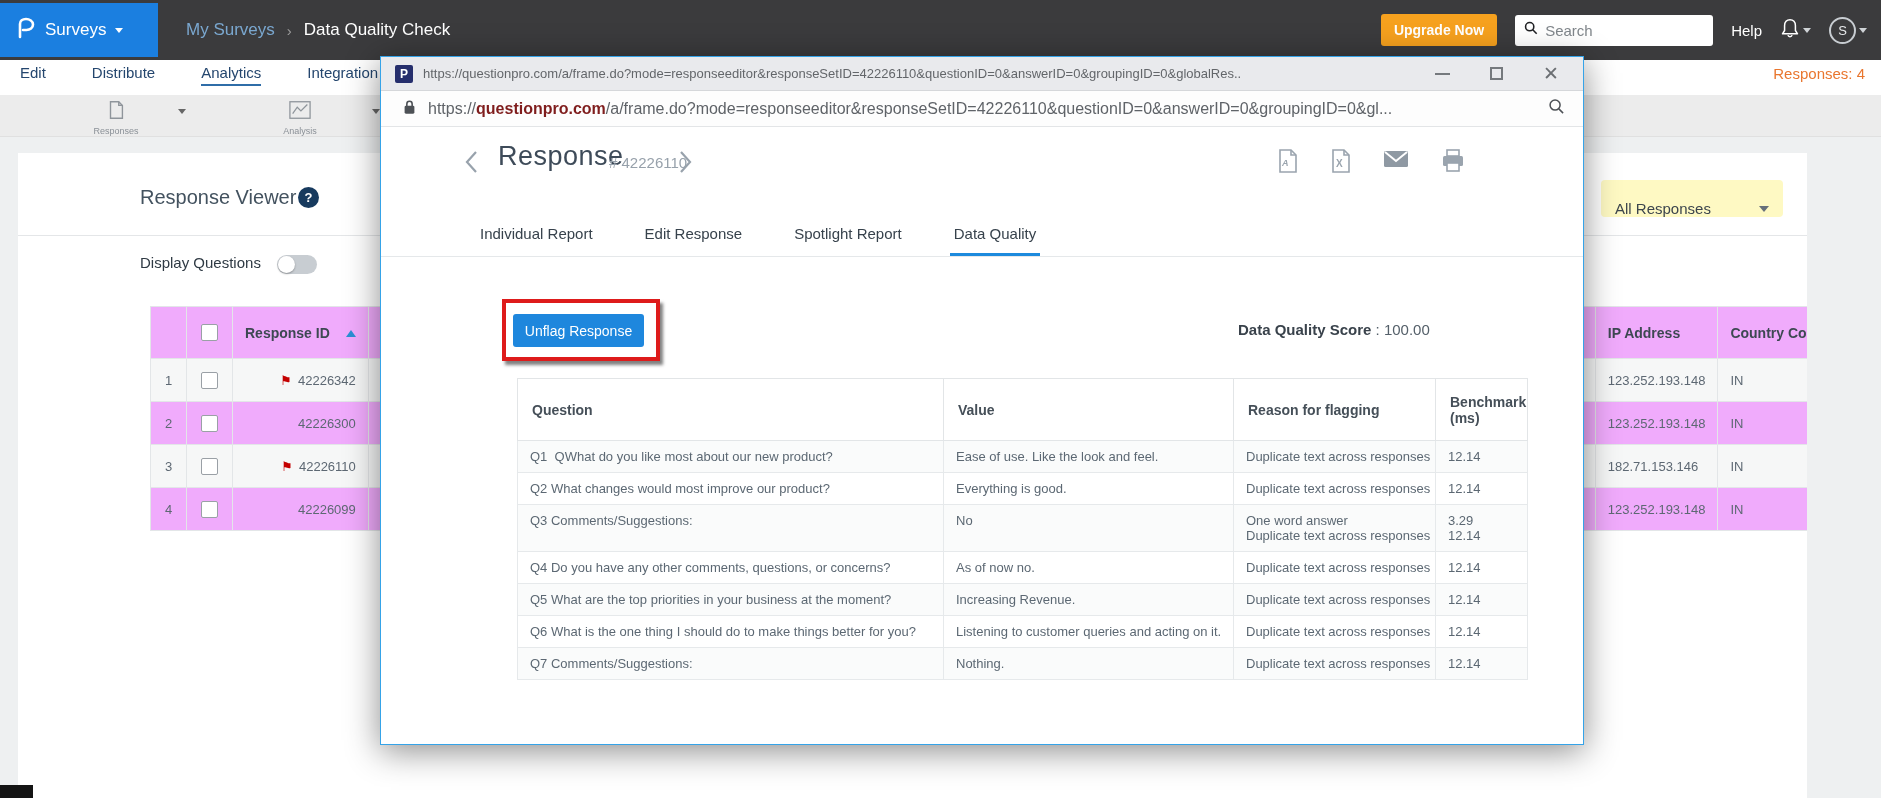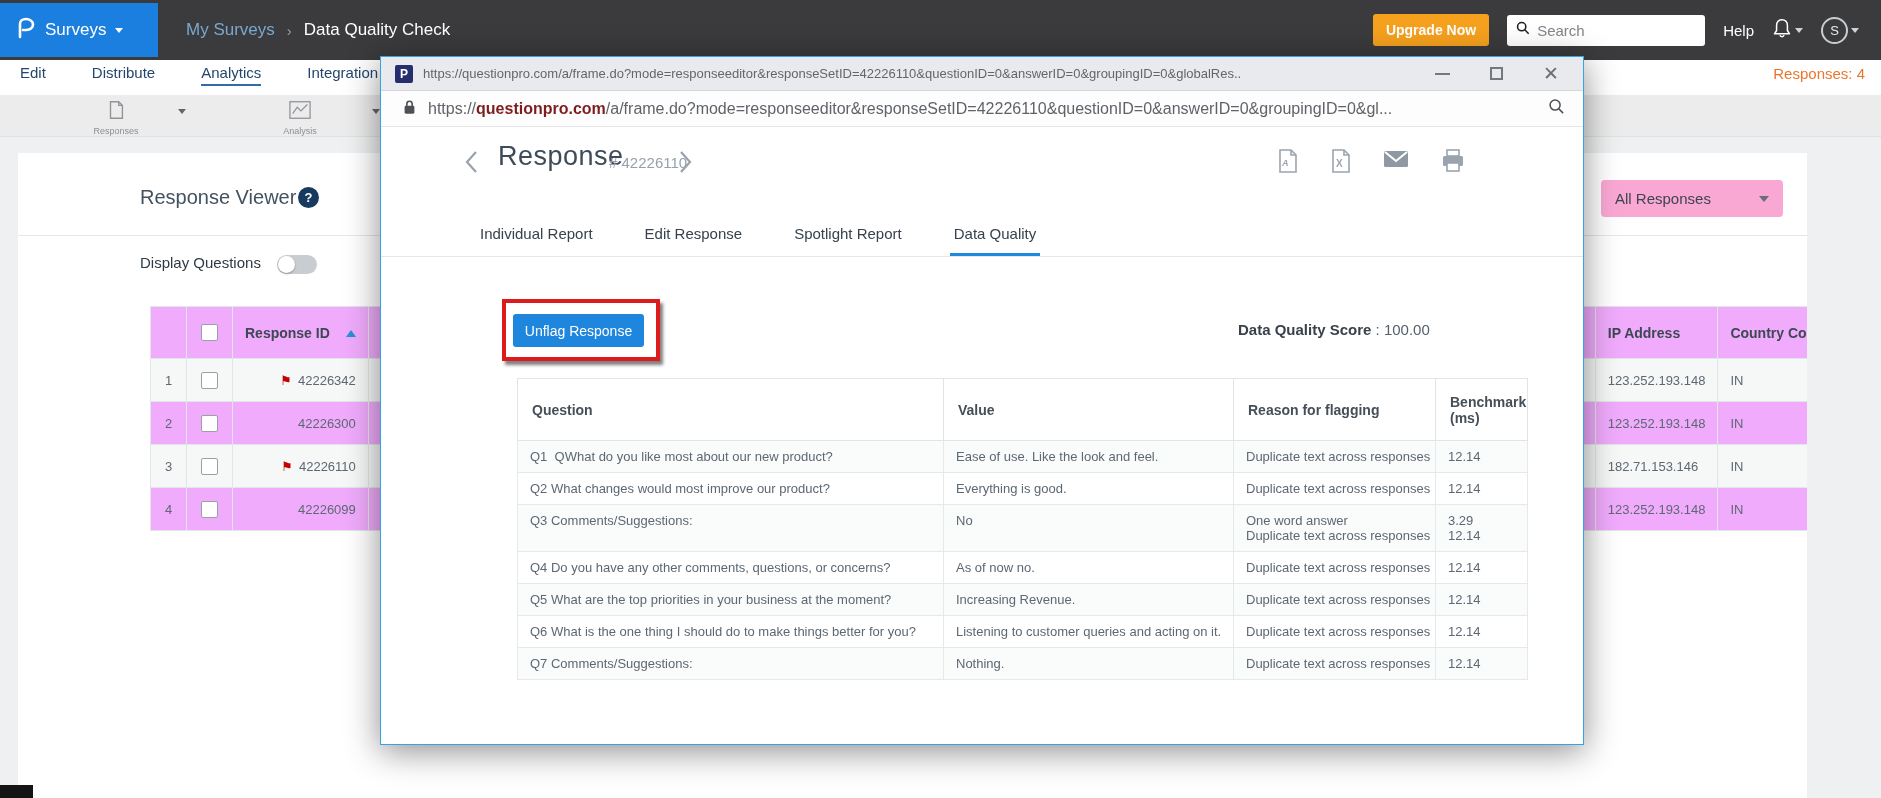--- a/index.html
+++ b/index.html
@@ -8,21 +8,21 @@
 
   
   .navbar { position:absolute; top:0; left:0; right:0; height:60px; background:#3b3b3d; display:flex; align-items:center; z-index:5; }
   .brand { width:158px; height:54px; background:#1b7fe0; display:flex; align-items:center; gap:9px; padding:0 12px; cursor:pointer; }
   .brand-label { color:#fff; font-size:17px; }
   .caret-down { width:0; height:0; border:4px solid transparent; border-top:5px solid #fff; margin-top:4px; }
   .breadcrumb { margin-left:28px; display:flex; align-items:center; gap:12px; font-size:17px; }
   .crumb-link { color:#7aa7cf; cursor:pointer; }
   .crumb-sep { color:#9b9b9b; font-size:15px; }
   .crumb-current { color:#fff; }
-  .nav-right { margin-left:auto; display:flex; align-items:center; gap:18px; padding-right:22px; }
+  .nav-right { margin-left:auto; display:flex; align-items:center; gap:18px; padding-right:14px; }
   .upgrade-btn { background:#f6a11e; color:#fff; font-weight:bold; font-size:14px; padding:8px 13px; border-radius:3px; cursor:pointer; }
   .search-box { width:198px; height:31px; background:#fff; border-radius:3px; display:flex; align-items:center; gap:7px; padding:0 9px; }
   .search-placeholder { color:#80868b; font-size:15px; }
   .help-link { color:#fff; font-size:15px; cursor:pointer; }
   .icon-btn { display:flex; align-items:center; gap:3px; cursor:pointer; }
   .caret-sm { width:0; height:0; border:4px solid transparent; border-top:5px solid #cfd3d7; margin-top:4px; }
   .avatar { width:27px; height:27px; border-radius:50%; border:2px solid #c8cdd2; color:#e8eaec; font-size:13px; display:flex; align-items:center; justify-content:center; }
 
   
   .menubar { position:absolute; top:54px; left:0; right:0; height:41px; background:#fff; display:flex; align-items:center; gap:46px; padding-left:20px; z-index:4; }
@@ -33,21 +33,21 @@
   
   .toolbar { position:absolute; top:95px; left:0; right:0; height:42px; background:#ececec; border-bottom:1px solid #e0e0e0; z-index:3; }
   .tool-item { position:absolute; top:4px; text-align:center; cursor:pointer; }
   .tool-label { font-size:9px; color:#8a9097; margin-top:1px; }
   .tool-caret { position:absolute; top:14px; width:0; height:0; border:4px solid transparent; border-top:5px solid #666; }
 
   
   .card { position:absolute; left:18px; top:153px; width:1789px; bottom:0; background:#fff; overflow:hidden; z-index:2; }
   .viewer-title { position:absolute; left:122px; top:33px; font-size:20px; color:#43525f; }
   .help-badge { position:absolute; left:280px; top:34px; width:21px; height:21px; border-radius:50%; background:#173a5e; color:#fff; font-size:13px; font-weight:bold; display:flex; align-items:center; justify-content:center; cursor:pointer; }
-  .all-responses { position:absolute; left:1583px; top:27px; width:182px; height:37px; background:#f9a8d4; border-radius:4px; display:flex; align-items:center; padding:0 14px; font-size:15px; color:#3c454d; cursor:pointer;gap:28px; }
+  .all-responses { position:absolute; left:1583px; top:27px; width:182px; height:37px; background:#fef9c3; border-radius:4px; display:flex; align-items:flex-end; padding:0 14px; font-size:15px; color:#3c454d; cursor:pointer;gap:28px; }
   .all-responses .caret-down2 { margin-left:auto; width:0; height:0; border:5px solid transparent; border-top:6px solid #66707a; margin-top:5px; }
   .card-divider { position:absolute; left:0; right:0; top:82px; height:1px; background:#e4e6e8; }
   .dq-label { position:absolute; left:122px; top:101px; font-size:15px; color:#2f3a44; }
   .toggle { position:absolute; left:259px; top:102px; width:40px; height:19px; border-radius:10px; background:#c8cdd2; cursor:pointer; }
   .toggle-knob { position:absolute; left:1px; top:1px; width:17px; height:17px; border-radius:50%; background:#fff; box-shadow:0 1px 2px rgba(0,0,0,.3); }
 
   
   table.bg { border-collapse:collapse; table-layout:fixed; background:#f0abfc; }
   table.bg th, table.bg td { border:1px solid #e3e6e8; font-weight:normal; overflow:hidden; white-space:nowrap; }
   table.bg th { font-size:14px; color:#3d4852; font-weight:bold; text-align:left; height:52px; padding:0 12px; }

